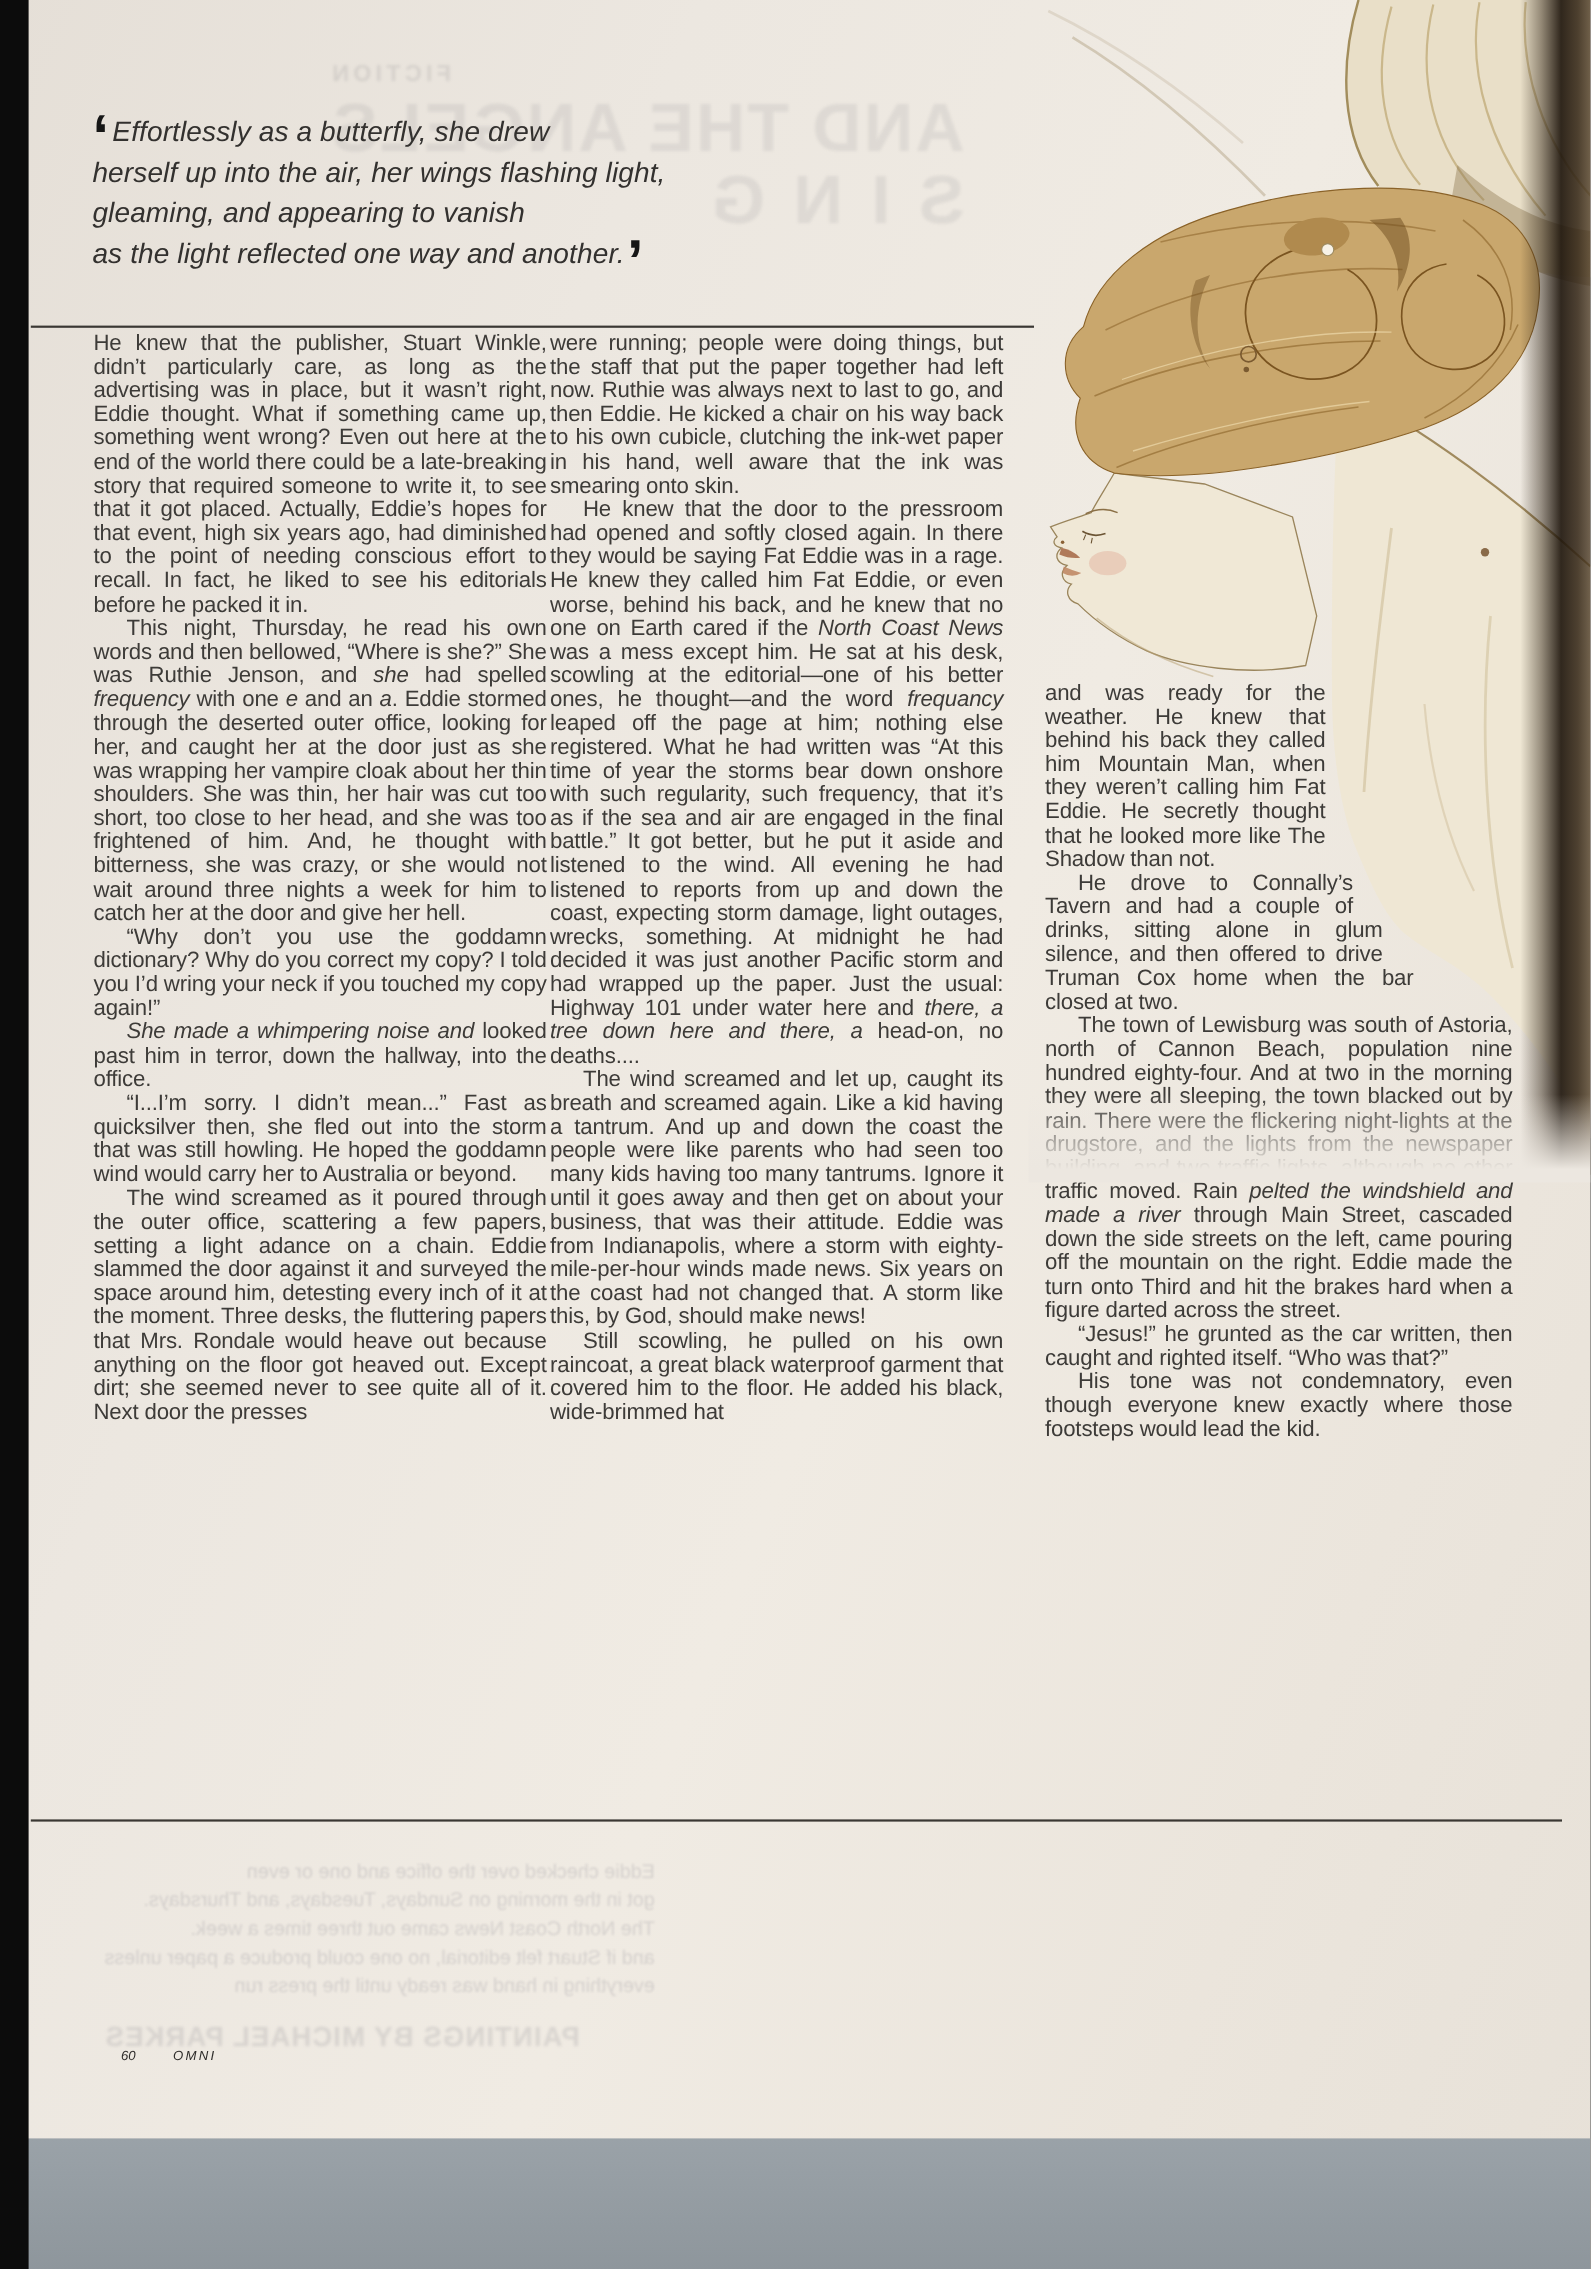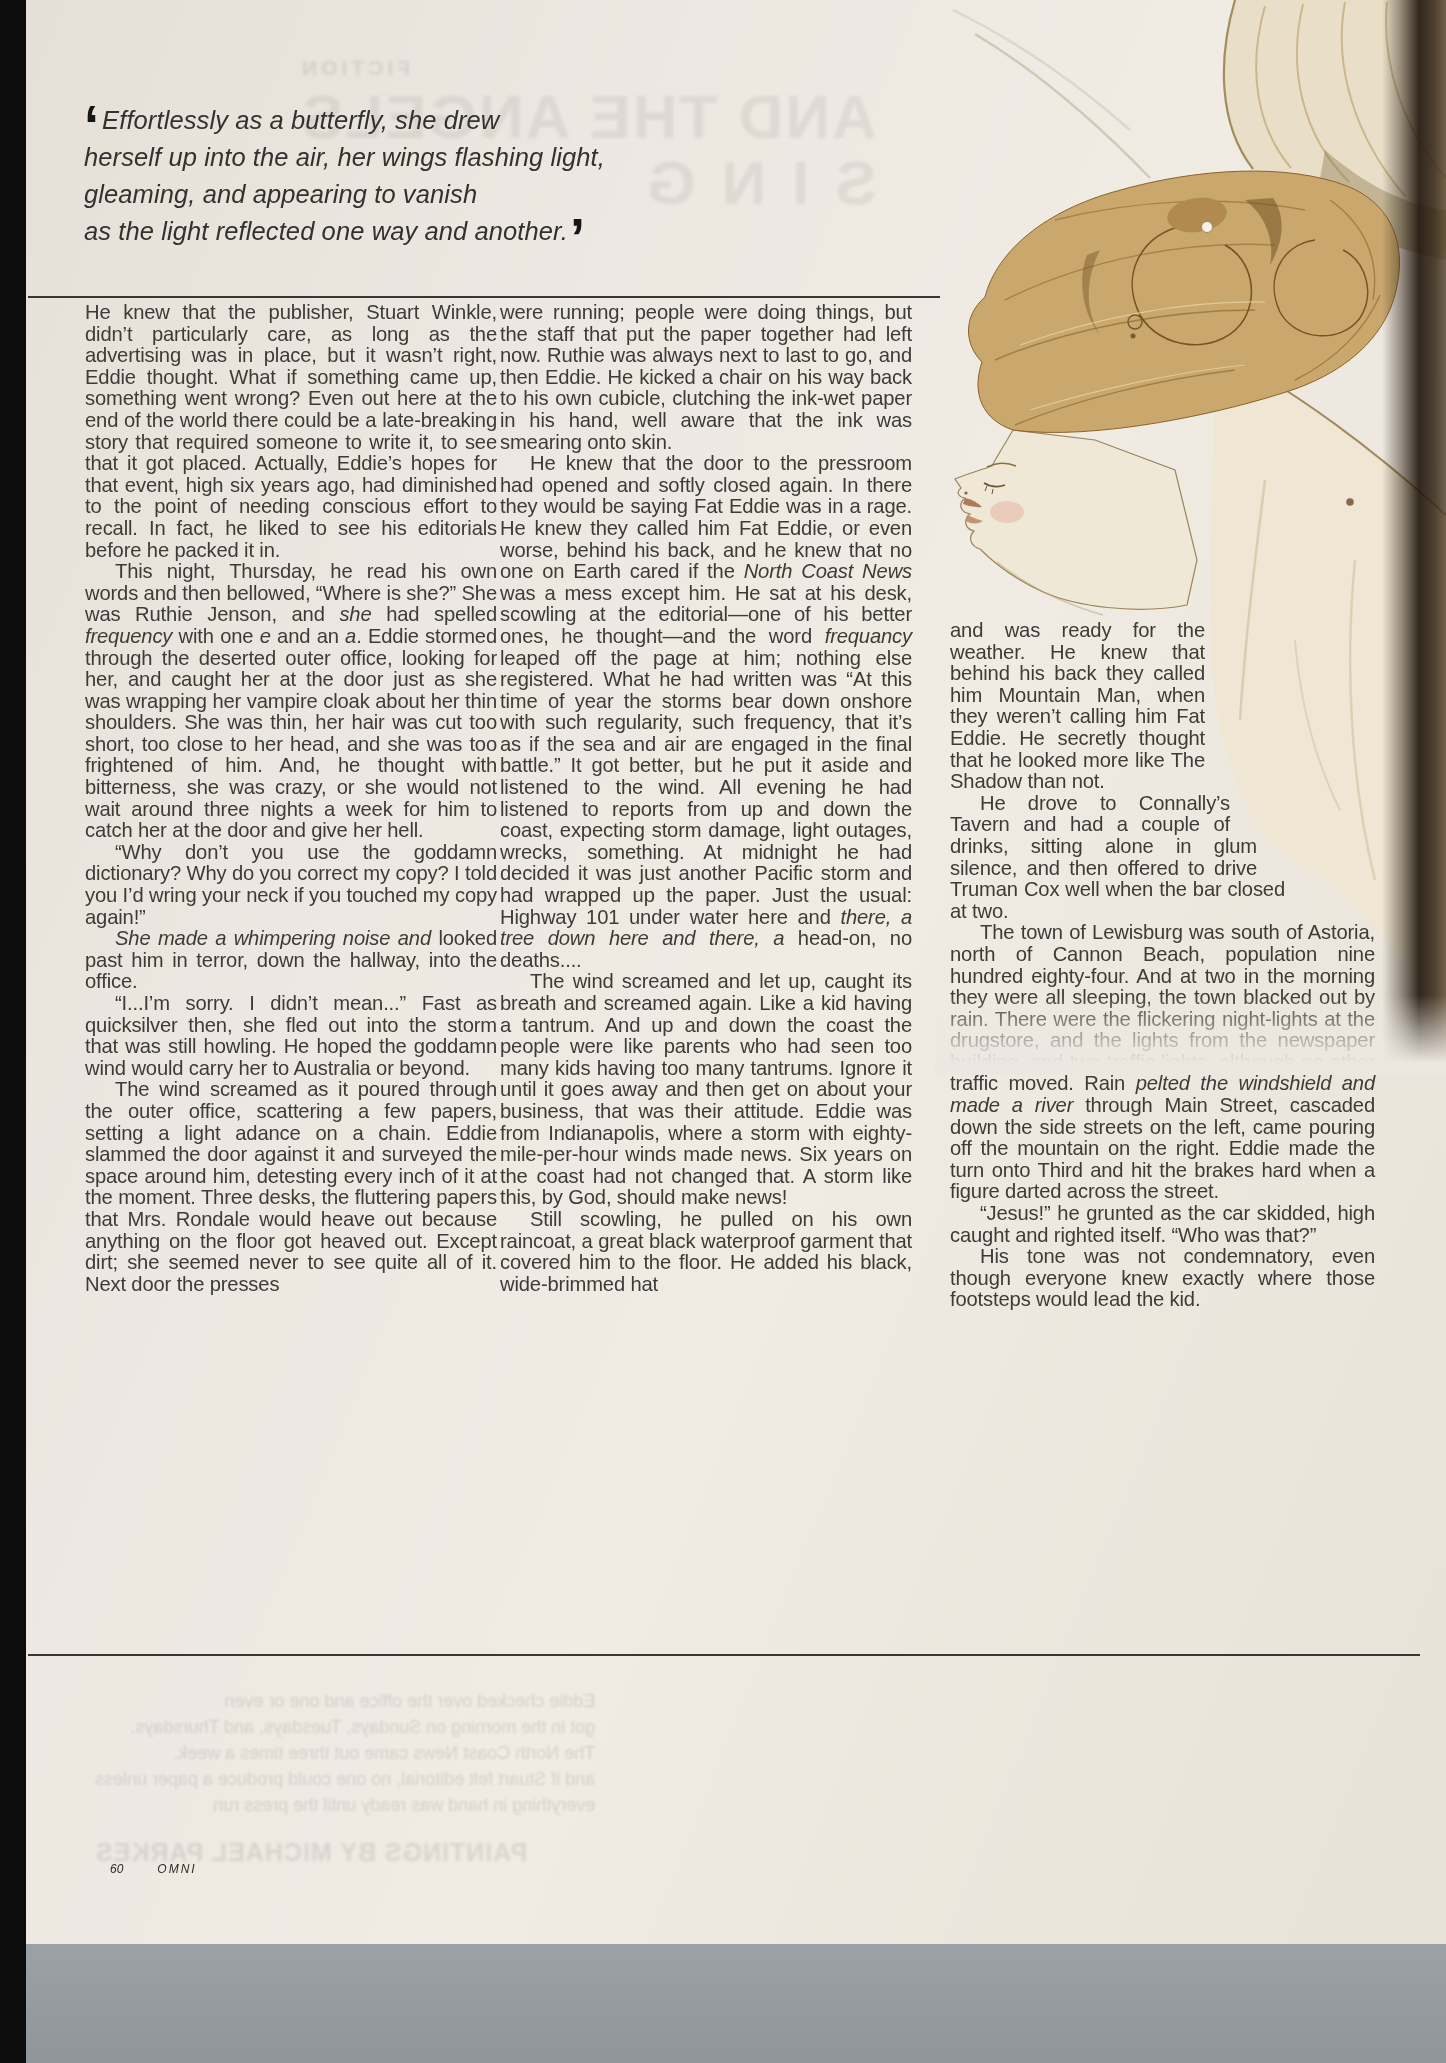--- a/index.html
+++ b/index.html
@@ -91,23 +91,23 @@
       <p class="ind"><span>He knew that the door to the pressroom had opened and softly closed again. In there they would be saying Fat Eddie was in a rage. He knew they called him Fat Eddie, or even worse, behind his back, and he knew that no one on Earth cared if the </span><i>North Coast News</i><span> was a mess except him. He sat at his desk, scowling at the editorial—one of his better ones, he thought—and the word </span><i>frequancy</i><span> leaped off the page at him; nothing else registered. What he had written was “At this time of year the storms bear down onshore with such regularity, such frequency, that it’s as if the sea and air are engaged in the final battle.” It got better, but he put it aside and listened to the wind. All evening he had listened to reports from up and down the coast, expecting storm damage, light outages, wrecks, something. At midnight he had decided it was just another Pacific storm and had wrapped up the paper. Just the usual: Highway 101 under water here and </span><i>there, a tree down here and there, a</i><span> head-on, no deaths....</span></p>
       <p class="ind"><span>The wind screamed and let up, caught its breath and screamed again. Like a kid having a tantrum. And up and down the coast the people were like parents who had seen too many kids having too many tantrums. Ignore it until it goes away and then get on about your business, that was their attitude. Eddie was from Indianapolis, where a storm with eighty-mile-per-hour winds made news. Six years on the coast had not changed that. A storm like this, by God, should make news!</span></p>
       <p class="ind"><span>Still scowling, he pulled on his own raincoat, a great black waterproof garment that covered him to the floor. He added his black, wide-brimmed hat</span></p>
     </div>
   <div class="col col-3">
     <div class="sp sp1"></div>
     <div class="sp sp2"></div>
     <div class="sp sp3"></div>
     <div class="sp sp4"></div>
   <p><span>and was ready for the weather. He knew that behind his back they called him Mountain Man, when they weren’t calling him Fat Eddie. He secretly thought that he looked more like The Shadow than not.</span></p>
-      <p class="ind"><span>He drove to Connally’s Tavern and had a couple of drinks, sitting alone in glum silence, and then offered to drive Truman Cox well when the bar closed at two.</span></p>
+      <p class="ind"><span>He drove to Connally’s Tavern and had a couple of drinks, sitting alone in glum silence, and then offered to drive Truman Cox home when the bar closed at two.</span></p>
       <p class="ind"><span>The town of Lewisburg was south of Astoria, north of Cannon Beach, population nine hundred eighty-four. And at two in the morning they were all sleeping, the town blacked out by rain. There were the flickering night-lights at the drugstore, and the lights from the newspaper building, and two traffic lights, although no other traffic moved. Rain </span><i>pelted the windshield and made a river</i><span> through Main Street, cascaded down the side streets on the left, came pouring off the mountain on the right. Eddie made the turn onto Third and hit the brakes hard when a figure darted across the street.</span></p>
-      <p class="ind"><span>“Jesus!” he grunted as the car skidded, high caught and righted itself. “Who was that?”</span></p>
+      <p class="ind"><span>“Jesus!” he grunted as the car written, then caught and righted itself. “Who was that?”</span></p>
       <p class="ind"><span>His tone was not condemnatory, even though everyone knew exactly where those footsteps would lead the kid.</span></p>
     </div>
 
   <svg class="art" viewBox="0 0 511 1075" aria-hidden="true">
     <g>
       <path d="M 18,10 Q 110,55 195,130" fill="none" stroke="rgba(150,128,88,.18)" stroke-width="2.5"></path>
       <path d="M 40,34 Q 125,85 215,178" fill="none" stroke="rgba(150,128,88,.32)" stroke-width="2.5"></path>
     </g>
     <g>
       <path d="M 300,0 C 283,58 283,124 318,169 C 360,221 432,250 511,252 L 511,0 Z" fill="#e9dfc8"></path>

